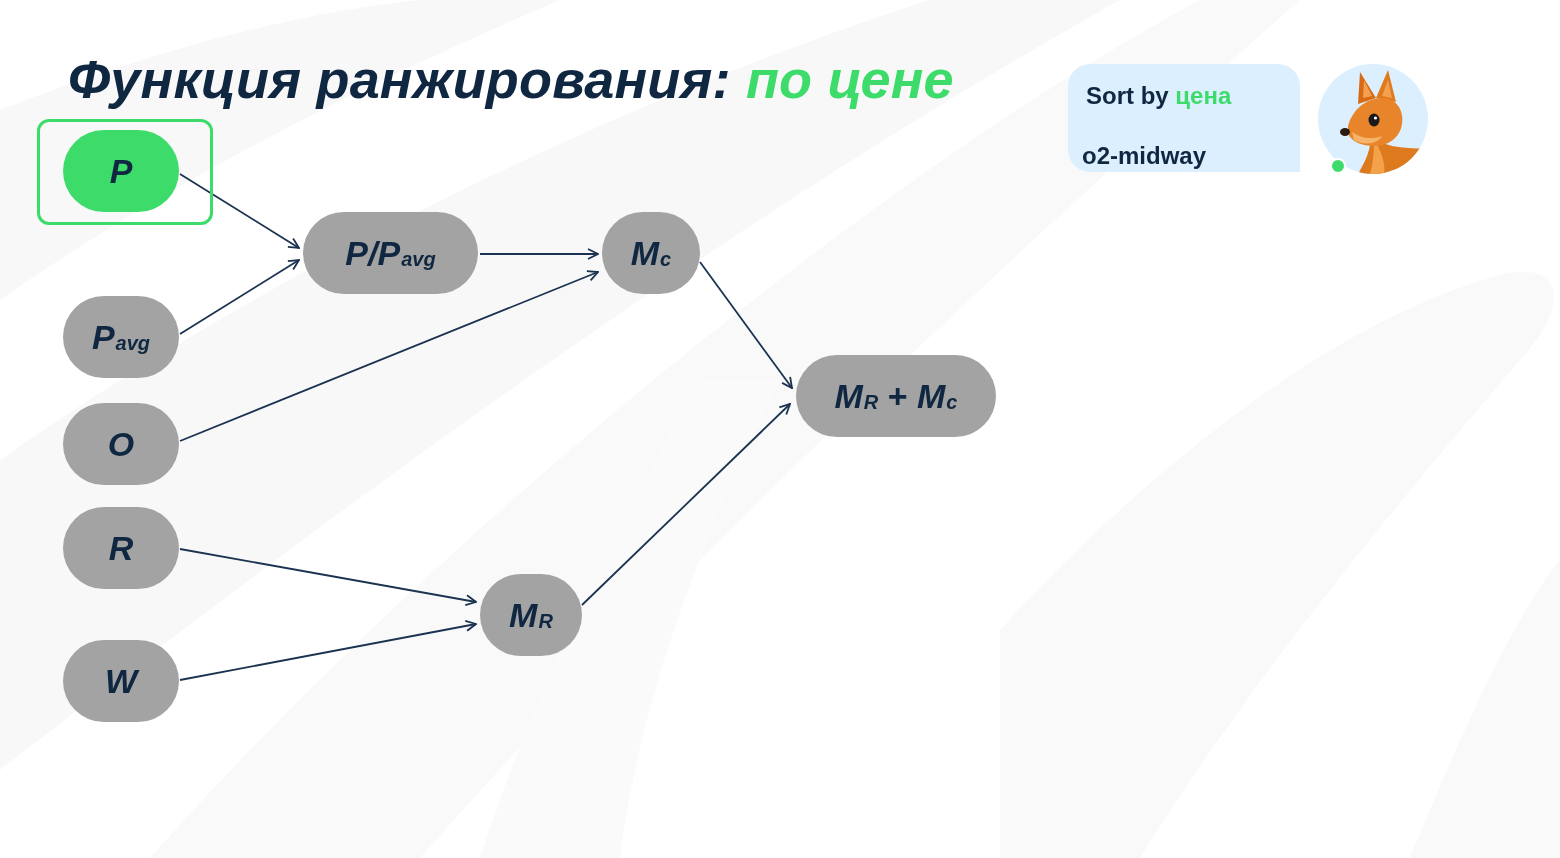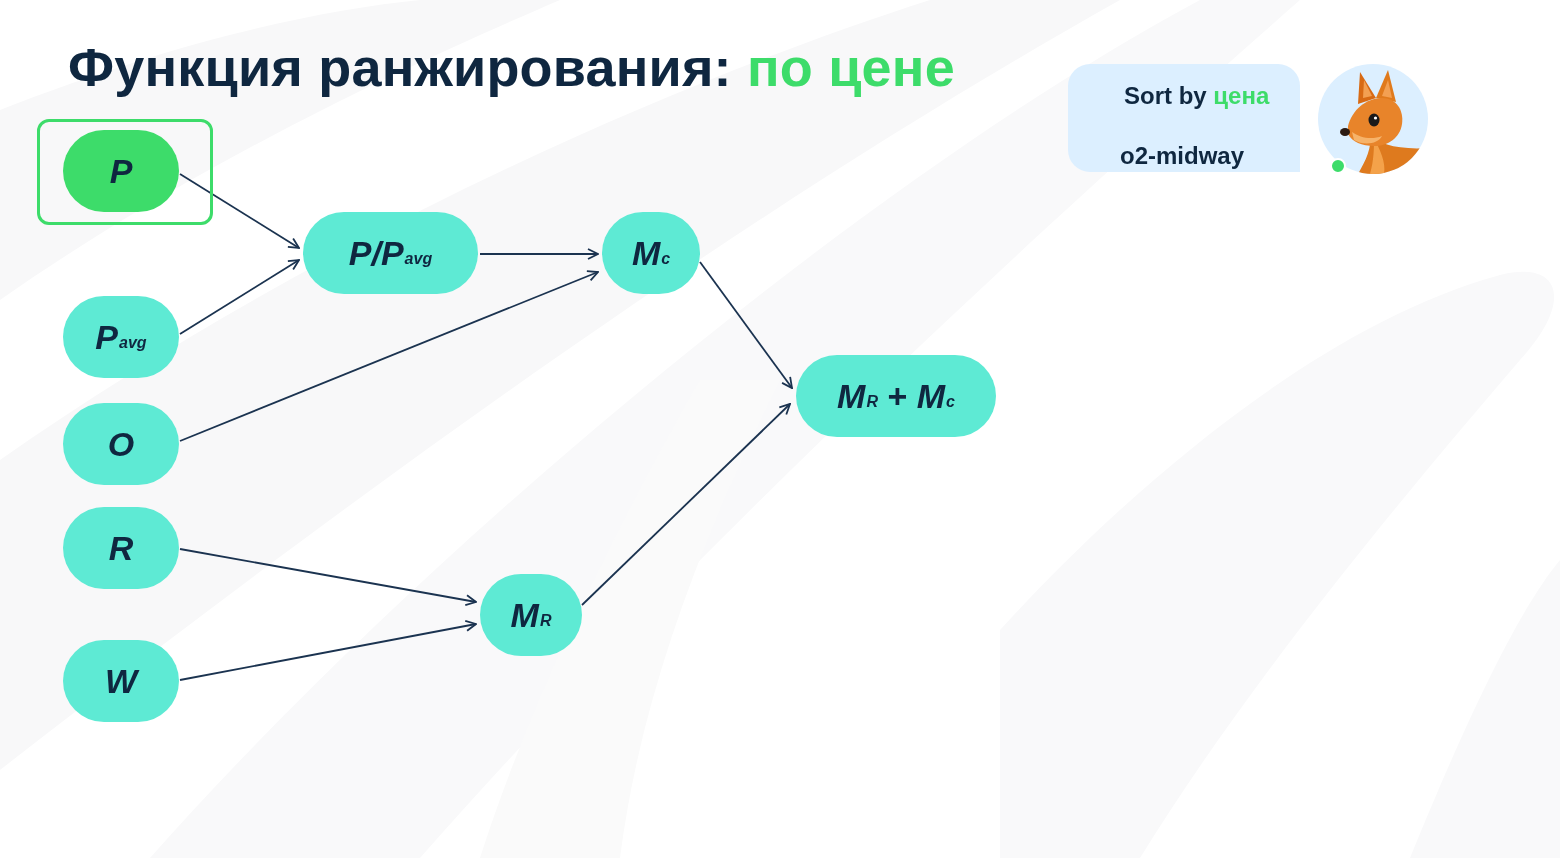--- a/index.html
+++ b/index.html
@@ -4,46 +4,46 @@
   <style>
     html, body { margin: 0; padding: 0; }
     body {
       width: 1560px; height: 858px; position: relative; overflow: hidden;
       background: #ffffff;
       font-family: "Liberation Sans", sans-serif;
       color: #0f2740;
     }
     .bg-swoosh { position: absolute; left: 0; top: 0; width: 1560px; height: 858px; z-index: 0; }
     .title {
-      position: absolute; left: 68px; top: 36px; margin: 0;
+      position: absolute; left: 68px; top: 48px; margin: 0;
       font-size: 54px; font-weight: 700; letter-spacing: 0.2px;
-      color: #0f2740; z-index: 2; white-space: nowrap;
+      color: #0f2740; z-index: 2; white-space: nowrap; font-style: italic;
     }
     .title .accent { color: #3ddc6a; }
 
     .edges { position: absolute; left: 0; top: 0; width: 1560px; height: 858px; z-index: 1; }
 
     .node {
       position: absolute; z-index: 2;
-      background: #5eead4;
+      background: #a3a3a3;
       border-radius: 42px;
       display: flex; align-items: center; justify-content: center;
       font-style: italic; font-weight: 700; font-size: 34px; color: #0f2740;
     }
-    .node .sub { font-size: 16px; font-weight: 700; position: relative; top: 6px; margin-left: 1px; }
+    .node .sub { font-size: 20px; font-weight: 700; position: relative; top: 6px; margin-left: 1px; }
     .node.highlight { background: #3ddc6a; }
     .highlight-frame {
       position: absolute; left: 37px; top: 119px; width: 176px; height: 106px;
       border: 3px solid #3ddc6a; border-radius: 12px; z-index: 2; box-sizing: border-box;
     }
 
     .chat {
       position: absolute; left: 1068px; top: 64px; width: 232px; height: 108px;
       background: #dcefff; border-radius: 22px 22px 0 22px; z-index: 2;
-      box-sizing: border-box; padding: 18px 0 0 52px;
+      box-sizing: border-box; padding: 18px 0 0 14px;
       font-weight: 700; font-size: 24px; color: #0f2740;
     }
     .chat .line1 { display: block; margin-left: 4px; }
     .chat .line1 .accent { color: #3ddc6a; }
     .chat .line2 { display: block; margin-top: 32px; }
 
     .avatar {
       position: absolute; left: 1318px; top: 64px; width: 110px; height: 110px;
       border-radius: 50%; background: #dcefff; overflow: hidden; z-index: 2;
     }

